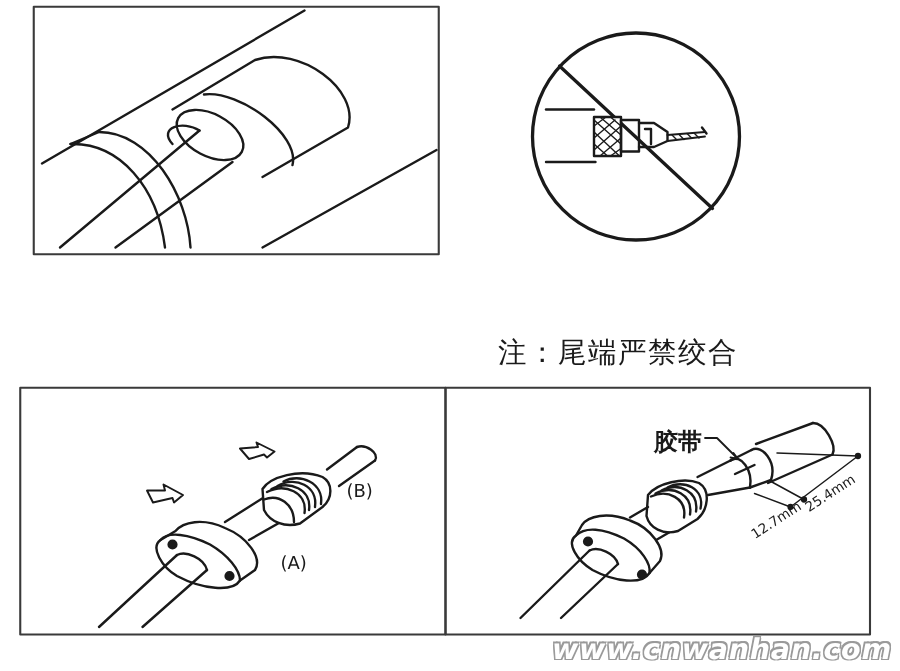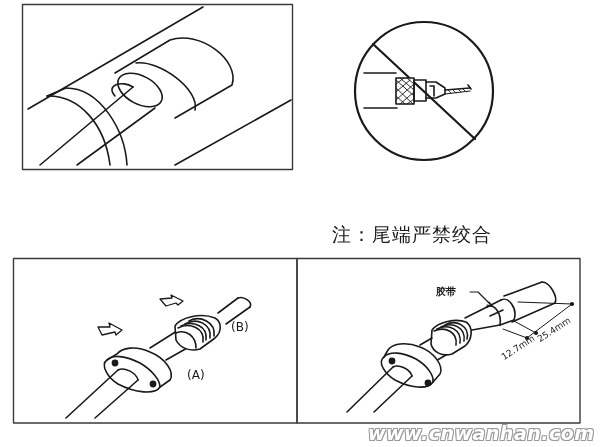--- a/index.html
+++ b/index.html
@@ -3,21 +3,21 @@
 <meta charset="utf-8">
 <style>
   html, body { margin: 0; padding: 0; background: #ffffff; }
   body { width: 600px; height: 447px; position: relative; overflow: hidden;
          font-family: "DejaVu Sans", sans-serif; }
   .layer { position: absolute; left: 0; top: 0; }
   .caption { position: absolute; left: 332px; top: 190px; font-size: 19px; color: #1a1a1a;
              letter-spacing: 1px; white-space: nowrap; font-family: "DejaVu Sans", sans-serif; margin-top: 32px; }
   .label { position: absolute; font-size: 12px; color: #1a1a1a; white-space: nowrap;
            font-family: "DejaVu Sans", sans-serif; }
-  .tape-label { position: absolute; left: 436px; top: 285px; font-size: 10px; font-weight: bold; color: #1a1a1a;
+  .tape-label { position: absolute; left: 436px; top: 285px; font-size: 16px; font-weight: bold; color: #1a1a1a;
                 font-family: "DejaVu Sans", sans-serif; }
   .dim { position: absolute; font-size: 9px; color: #1a1a1a; white-space: nowrap;
          transform-origin: left bottom; font-family: "DejaVu Sans", sans-serif; }
   .watermark { position: absolute; left: 368px; top: 422px; font-size: 19px; font-style: italic; font-weight: bold;
                color: #ffffff; letter-spacing: 0.5px;
                text-shadow: -1px -1px 0 #9a9a9a, 1px -1px 0 #9a9a9a, -1px 1px 0 #9a9a9a, 1px 1px 0 #9a9a9a;
                font-family: "DejaVu Sans", sans-serif; }
 </style>
 </head>
 <body>

